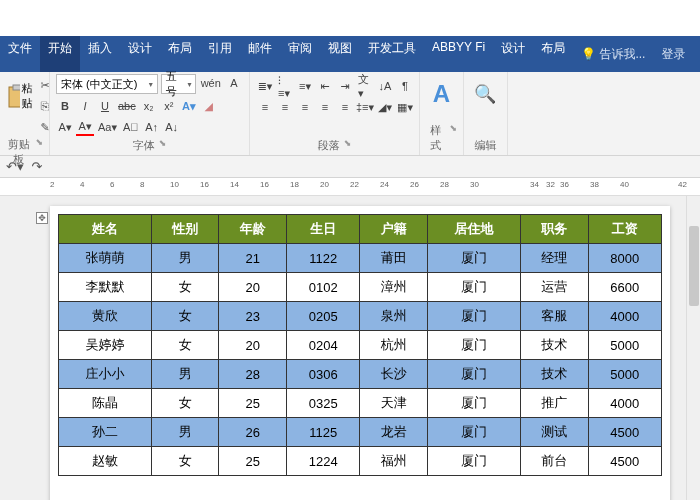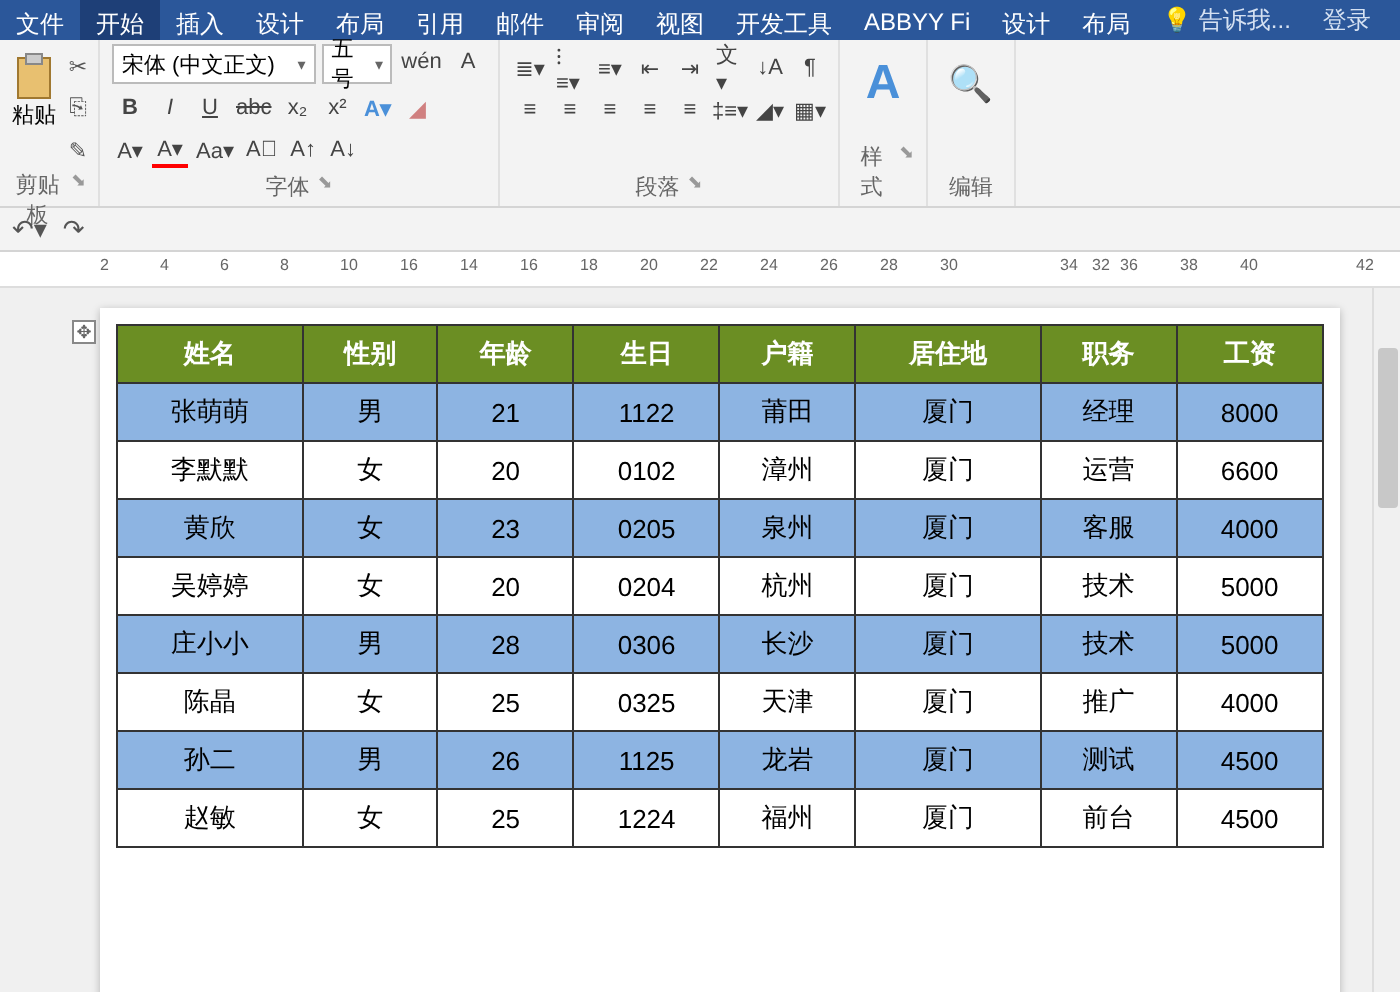--- a/index.html
+++ b/index.html
@@ -1,28 +1,28 @@
 <!DOCTYPE html>
 <html><head>
 <meta charset="utf-8">
 <style>
   * { box-sizing: border-box; margin: 0; padding: 0; }
   body { font-family: "Microsoft YaHei", sans-serif; font-size: 12px; background: #fff; width: 700px; height: 500px; overflow: hidden; }
-  .tabs { display: flex; background: #2b579a; color: #fff; height: 20px; align-items: stretch; font-size: 12px; }
+  .tabs { display: flex; background: #2b579a; color: #fff; height: 36px; align-items: stretch; font-size: 12px; margin-top: 36px; }
   .tabs .tab { padding: 4px 8px; cursor: pointer; white-space: nowrap; }
   .tabs .tab.selected { background: #1e3f77; }
   .tabs .spacer { flex: 1; }
   .tabs .tab.light { color: #d5e1f2; display: flex; align-items: center; gap: 3px; }
   .ribbon { background: #f3f3f3; border-bottom: 1px solid #d4d4d4; display: flex; height: 84px; }
   .group { border-right: 1px solid #e0e0e0; padding: 2px 6px 0 6px; display: flex; flex-direction: column; justify-content: space-between; }
   .group-label { text-align: center; font-size: 11px; color: #666; padding: 1px 0 2px; display: flex; justify-content: center; gap: 4px; }
   .group-label .chev { font-size: 9px; color: #999; }
   .clip-group { width: 50px; }
   .clip-top { display: flex; }
-  .clip-big { width: 28px; height: 46px; display: flex; flex-direction: column; align-items: center; justify-content: center; }
+  .clip-big { width: 28px; height: 46px; display: flex; flex-direction: row; align-items: center; justify-content: center; }
   .clip-side { display: flex; flex-direction: column; gap: 3px; padding: 2px 0 0 2px; }
   .mini-btn { width: 18px; height: 18px; display: flex; align-items: center; justify-content: center; font-size: 11px; color: #555; }
   .clip-label { font-size: 11px; text-align: center; margin-top: -2px; }
   .font-group { width: 200px; }
   .font-row1 { display: flex; gap: 3px; }
   .combo { background: #fff; border: 1px solid #bbb; height: 20px; display: flex; align-items: center; padding: 0 4px; font-size: 11px; }
   .combo .arrow { margin-left: auto; font-size: 8px; color: #666; }
   .font-name { width: 110px; }
   .font-size { width: 38px; }
   .font-row2, .font-row3 { display: flex; gap: 2px; margin-top: 3px; }

